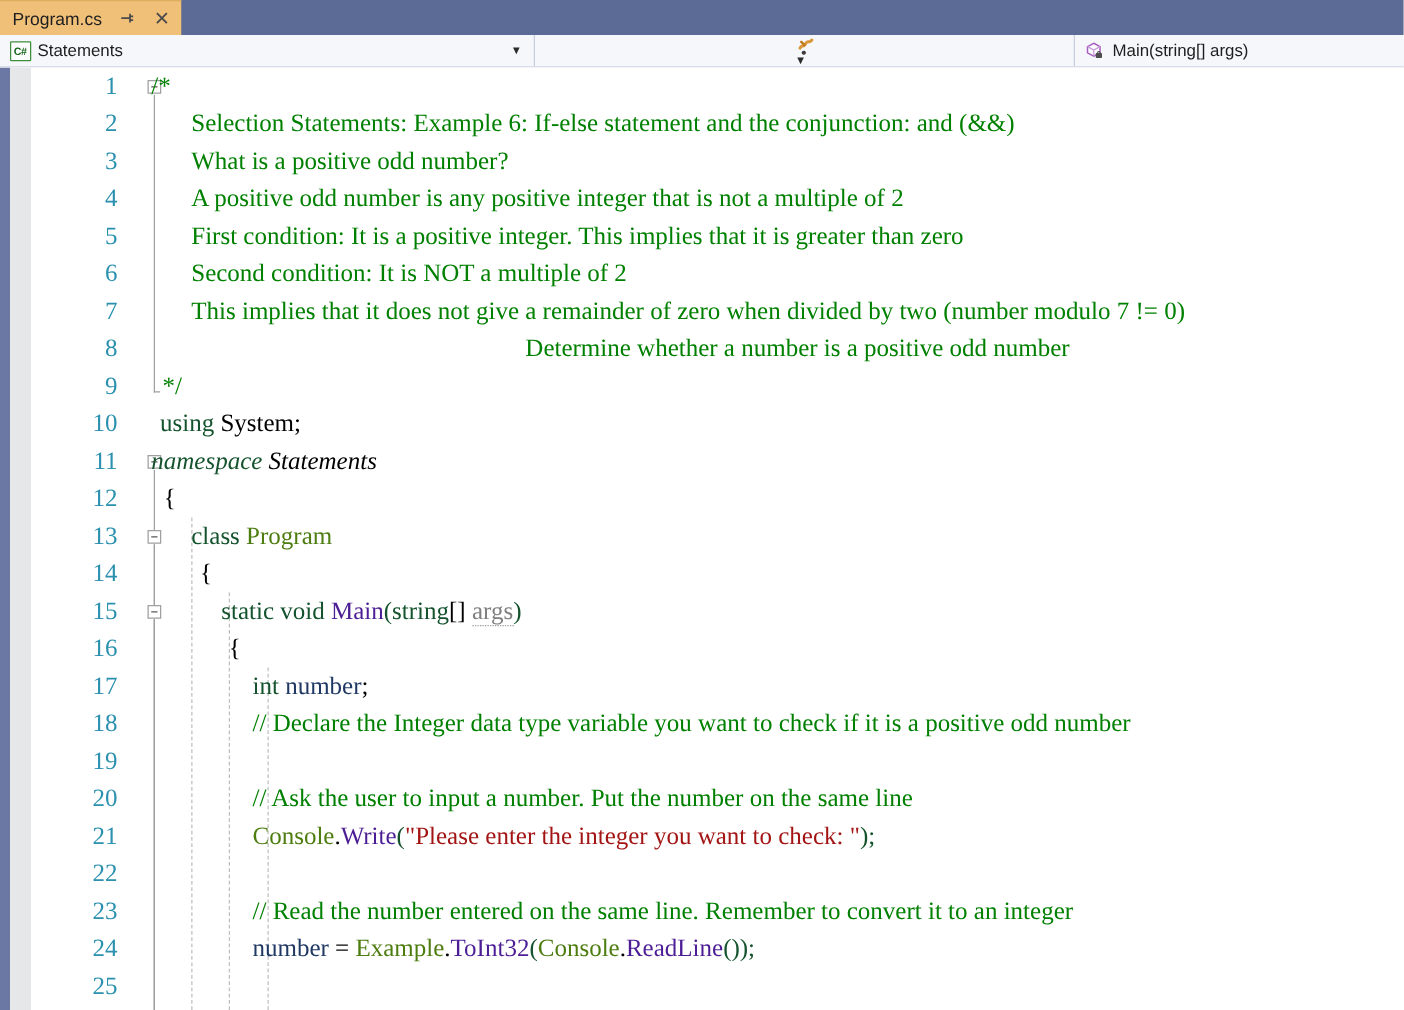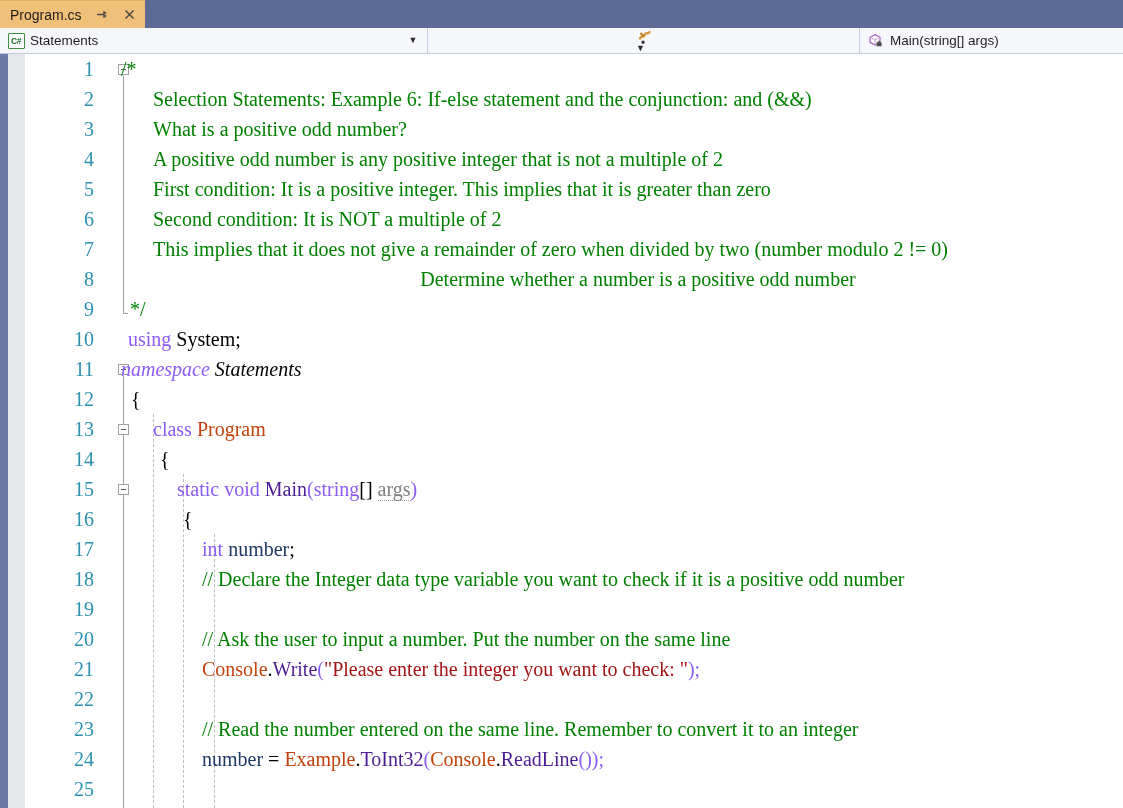--- a/index.html
+++ b/index.html
@@ -169,22 +169,22 @@
     color: #000000;
     height: 30px;
     line-height: 30px;
     white-space: pre;
     position: relative;
     padding-left: 18px;
   }
 
   
   .cmt  { color: #008000; }
-  .kw   { color: #8b5cf6; }
-  .typ  { color: #c2410c; }
+  .kw   { color: #14532d; }
+  .typ  { color: #4d7c0f; }
   .mth  { color: #4c1d95; }
   .str  { color: #a31515; }
   .pln  { color: #1f3864; }
   .gray { color: #808080; border-bottom: 1px dotted #9a9a9a; }
   .blk  { color: #000000; }
 
   
   .overlay {
     position: absolute;
     left: 0; top: 0; right: 0; bottom: 0;
@@ -336,21 +336,21 @@
     <div class="line"><div class="codeline" style="padding-left:50px;"><span class="cmt">Selection Statements: Example 6: If-else statement and the conjunction: and (&amp;&amp;)</span></div></div>
 
     <div class="line"><div class="codeline" style="padding-left:50px;"><span class="cmt">What is a positive odd number?</span></div></div>
 
     <div class="line"><div class="codeline" style="padding-left:50px;"><span class="cmt">A positive odd number is any positive integer that is not a multiple of 2</span></div></div>
 
     <div class="line"><div class="codeline" style="padding-left:50px;"><span class="cmt">First condition: It is a positive integer. This implies that it is greater than zero</span></div></div>
 
     <div class="line"><div class="codeline" style="padding-left:50px;"><span class="cmt">Second condition: It is NOT a multiple of 2</span></div></div>
 
-    <div class="line"><div class="codeline" style="padding-left:50px;"><span class="cmt">This implies that it does not give a remainder of zero when divided by two (number modulo 2 != 0)</span></div></div>
+    <div class="line"><div class="codeline" style="padding-left:50px;"><span class="cmt">This implies that it does not give a remainder of zero when divided by two (number modulo 7 != 0)</span></div></div>
 
     <div class="line"><div class="codeline" style="padding-left:50px;text-align:center;"><span class="cmt">Determine whether a number is a positive odd number</span></div></div>
 
     <div class="line"><div class="codeline" style="padding-left:27px;"><span class="cmt">*/</span></div></div>
 
     <div class="line"><div class="codeline" style="padding-left:25px;"><span class="kw">using</span><span class="blk"> System;</span></div></div>
 
     <div class="line"><div class="codeline" style="padding-left:18px;font-style:italic;"><span class="kw">namespace</span><span class="blk"> Statements</span></div></div>
 
     <div class="line"><div class="codeline" style="padding-left:28px;"><span class="blk">{</span></div></div>

